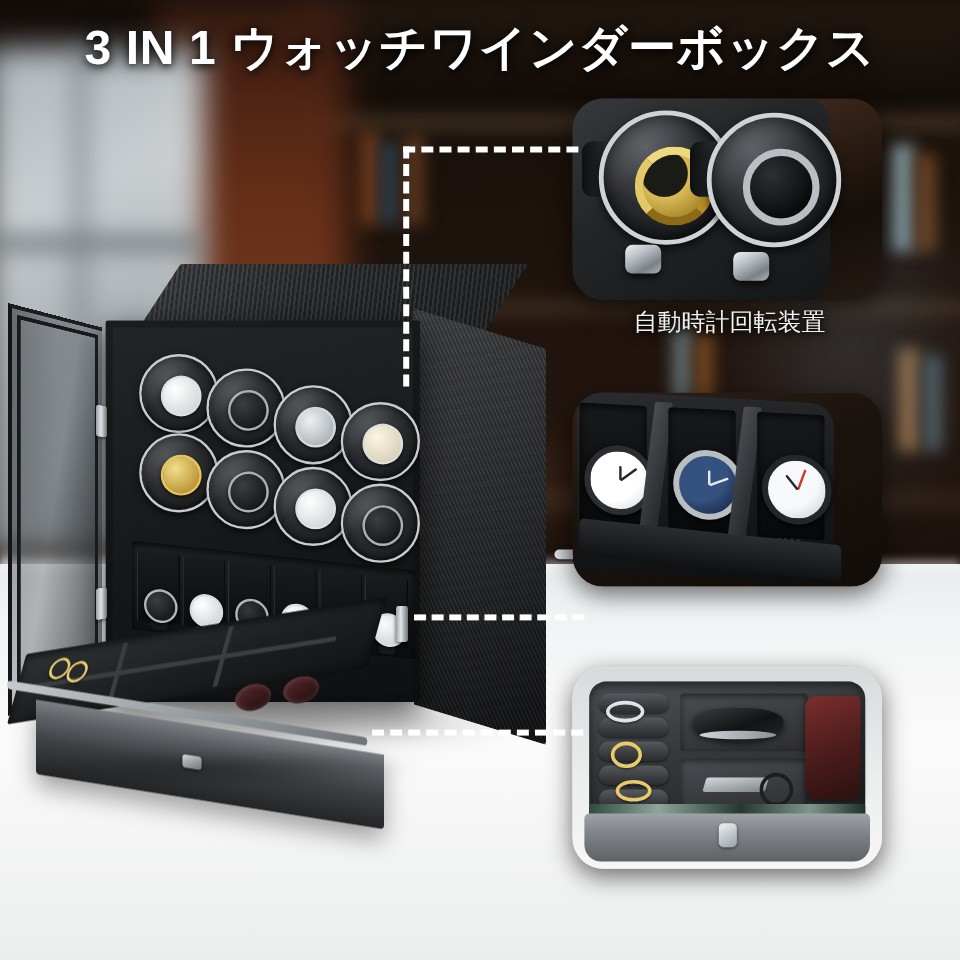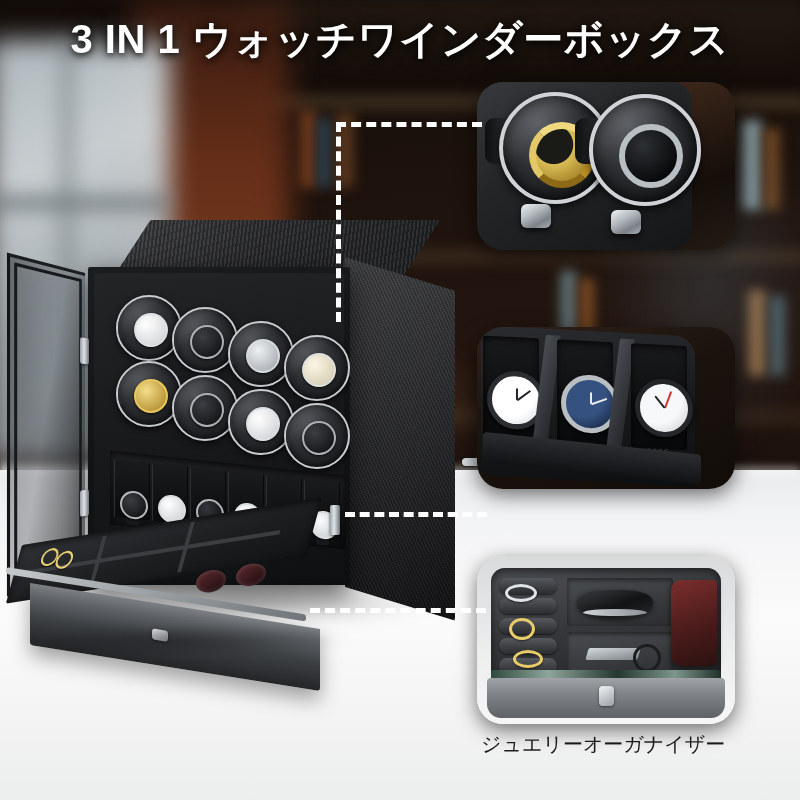--- a/index.html
+++ b/index.html
@@ -696,15 +696,15 @@
         <div class="j-keyring"></div>
       </div>
       <div class="j-red"></div>
     </div>
     <div class="j-mirror"></div>
     <div class="j-front">
       <div class="j-lock"></div>
     </div>
   </div>
 
-  <div class="label label-dark lbl-3">ジュエリーオーガナイザー</div>
+  <div class="label label-light lbl-1">自動時計回転装置</div>
 
 </div>
 
 </body></html>

